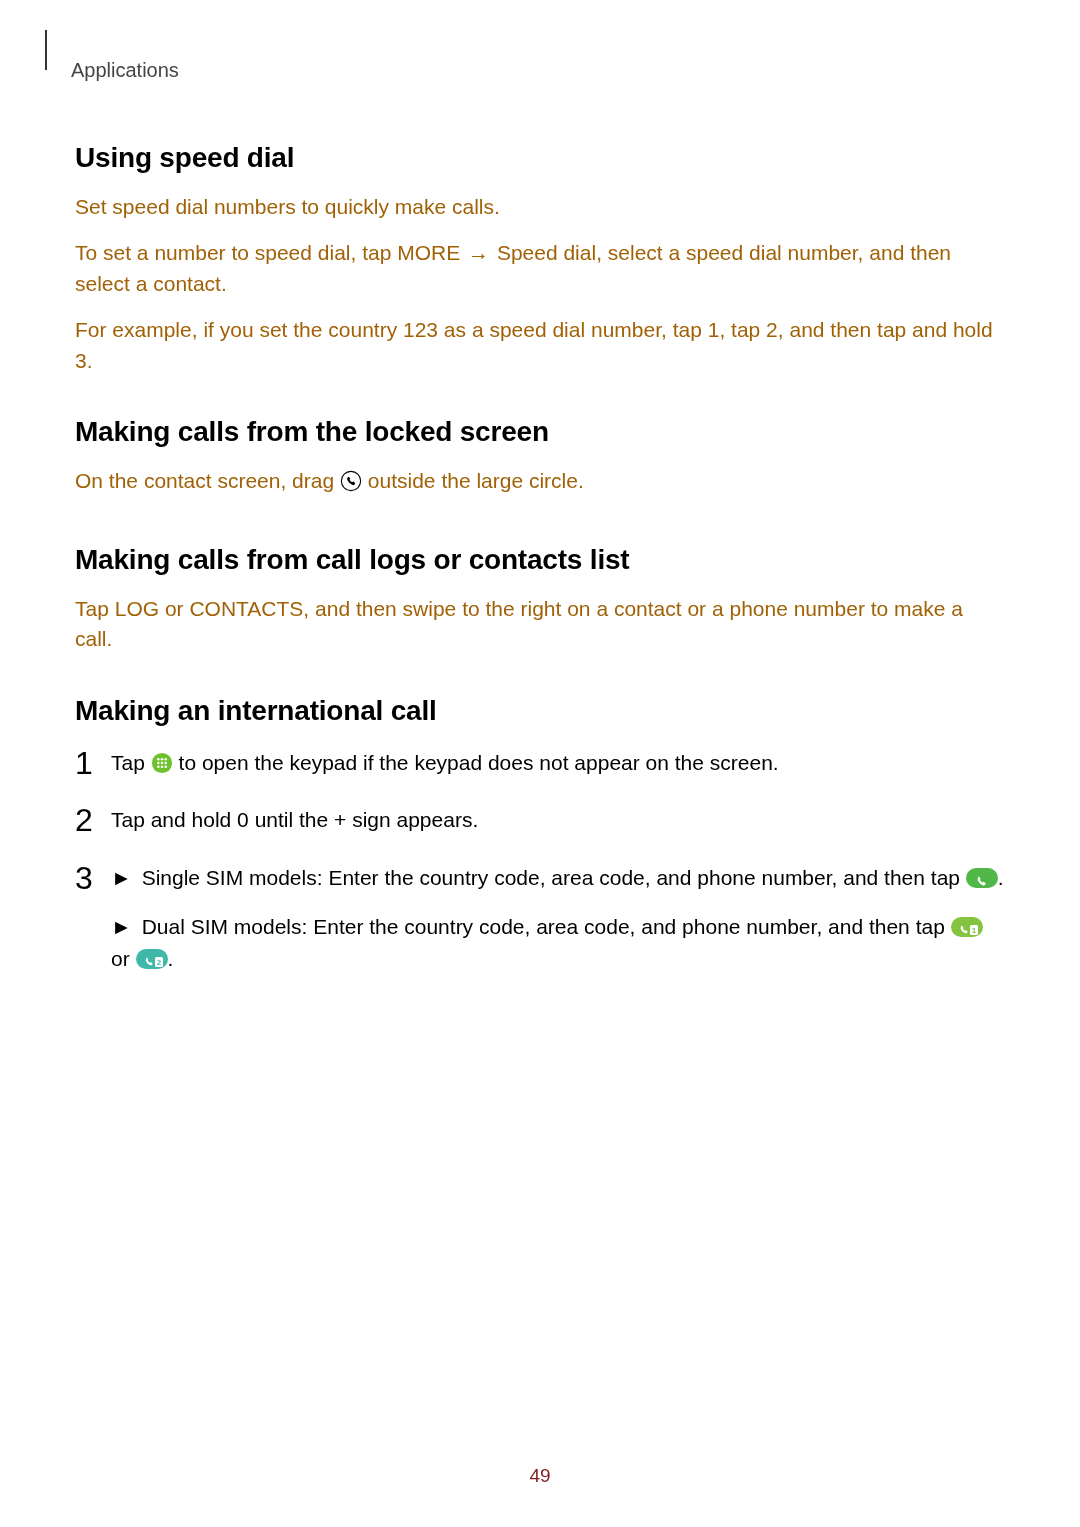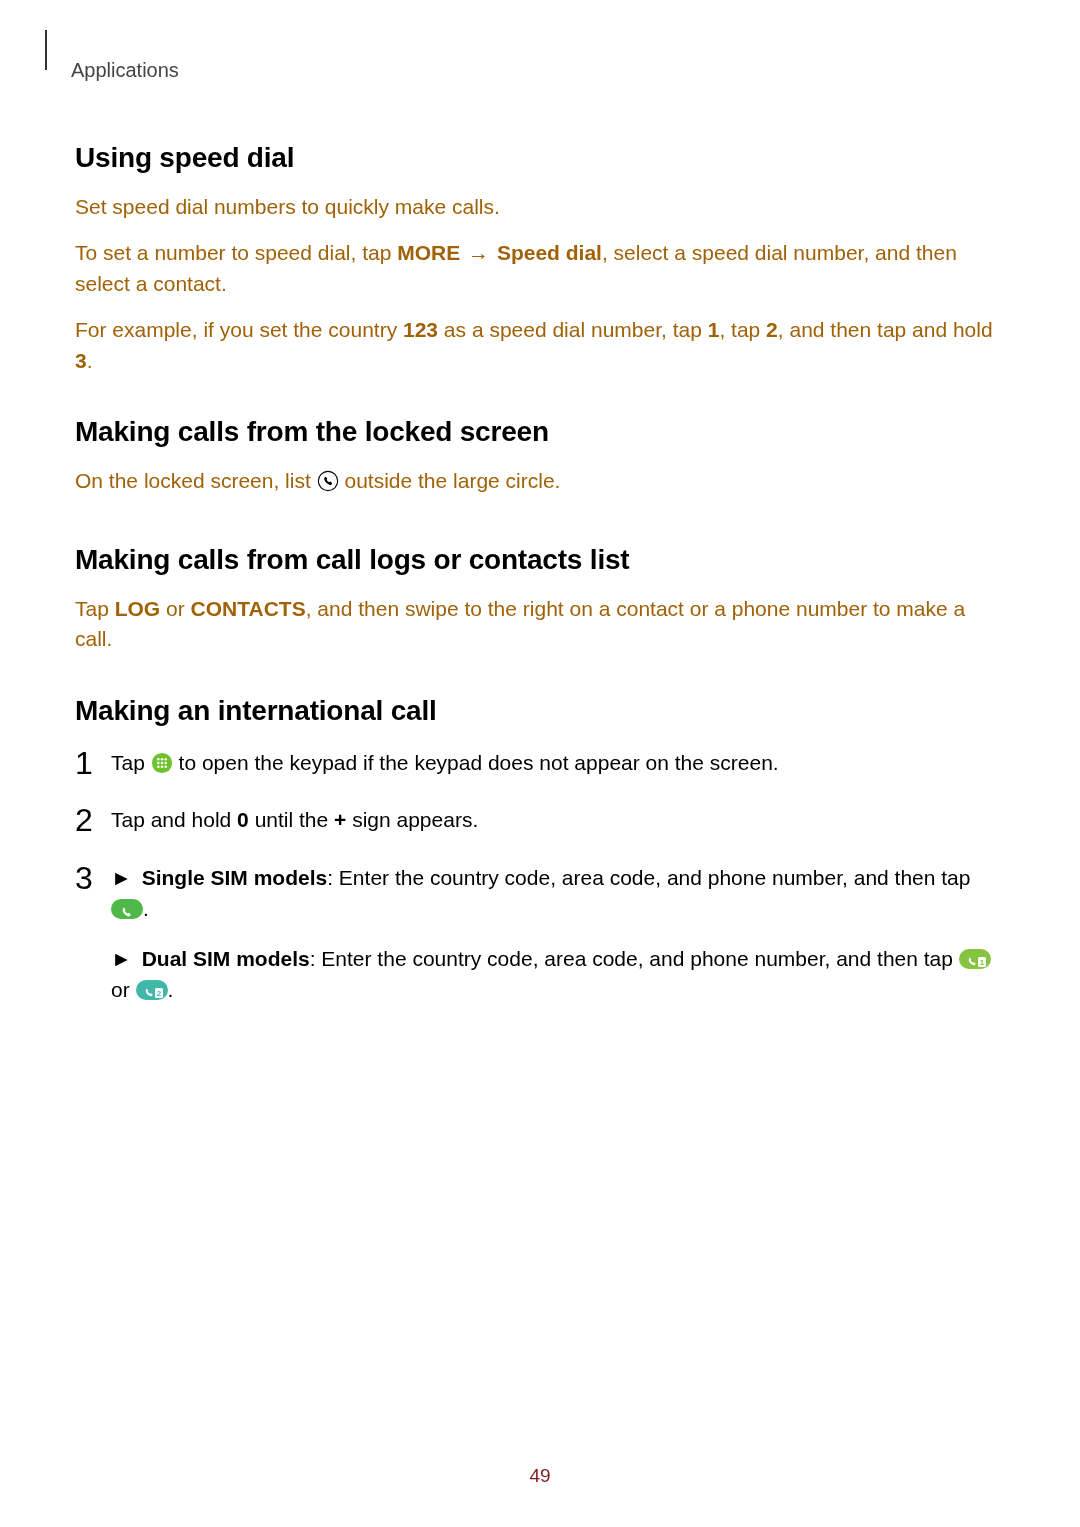--- a/index.html
+++ b/index.html
@@ -41,21 +41,21 @@
       margin: 0 0 18px 0;
       color: #000;
       letter-spacing: -0.2px;
     }
     p.body {
       font-size: 21px;
       line-height: 1.45;
       margin: 0 0 16px 0;
       color: #a16207;
     }
-    .bold { font-weight: 700; margin-top: 24px; }
+    .bold { font-weight: 400; margin-top: 24px; }
     .arrow { font-weight: 400; padding: 0 2px; }
     .section { margin-bottom: 40px; }
     .section-sm { margin-bottom: 47px; }
     .phone-circle-icon {
       display: inline-block;
       vertical-align: middle;
       width: 22px;
       height: 22px;
       position: relative;
       top: -2px;
@@ -128,21 +128,21 @@
       <span>To set a number to speed dial, tap </span><span class="bold">MORE</span><span class="arrow"> → </span><span class="bold">Speed dial</span><span>, select a speed dial number, and then select a contact.</span>
     </p>
     <p class="body">
       <span>For example, if you set the country </span><span class="bold">123</span><span> as a speed dial number, tap </span><span class="bold">1</span><span>, tap </span><span class="bold">2</span><span>, and then tap and hold </span><span class="bold">3</span><span>.</span>
     </p>
   </div>
 
   <div class="section-sm">
     <h3 class="section-title">Making calls from the locked screen</h3>
     <p class="body">
-      <span>On the locked screen, list </span>
+      <span>On the contact screen, drag </span>
       <span class="phone-circle-icon">
         <svg viewBox="0 0 24 24" width="22" height="22">
           <circle cx="12" cy="12" r="10.5" fill="none" stroke="#000" stroke-width="1.2"></circle>
           <path d="M8.5 7.5c.3-.3.8-.3 1.1 0l1.3 1.3c.3.3.3.7.1 1l-.6.8c.6 1.2 1.6 2.2 2.8 2.8l.8-.6c.3-.2.7-.2 1 .1l1.3 1.3c.3.3.3.8 0 1.1l-.8.8c-.4.4-1 .5-1.5.3-2.9-1-5.2-3.3-6.2-6.2-.2-.5-.1-1.1.3-1.5l.4-.4z" fill="#000"></path>
         </svg>
       </span>
       <span> outside the large circle.</span>
     </p>
   </div>
 

